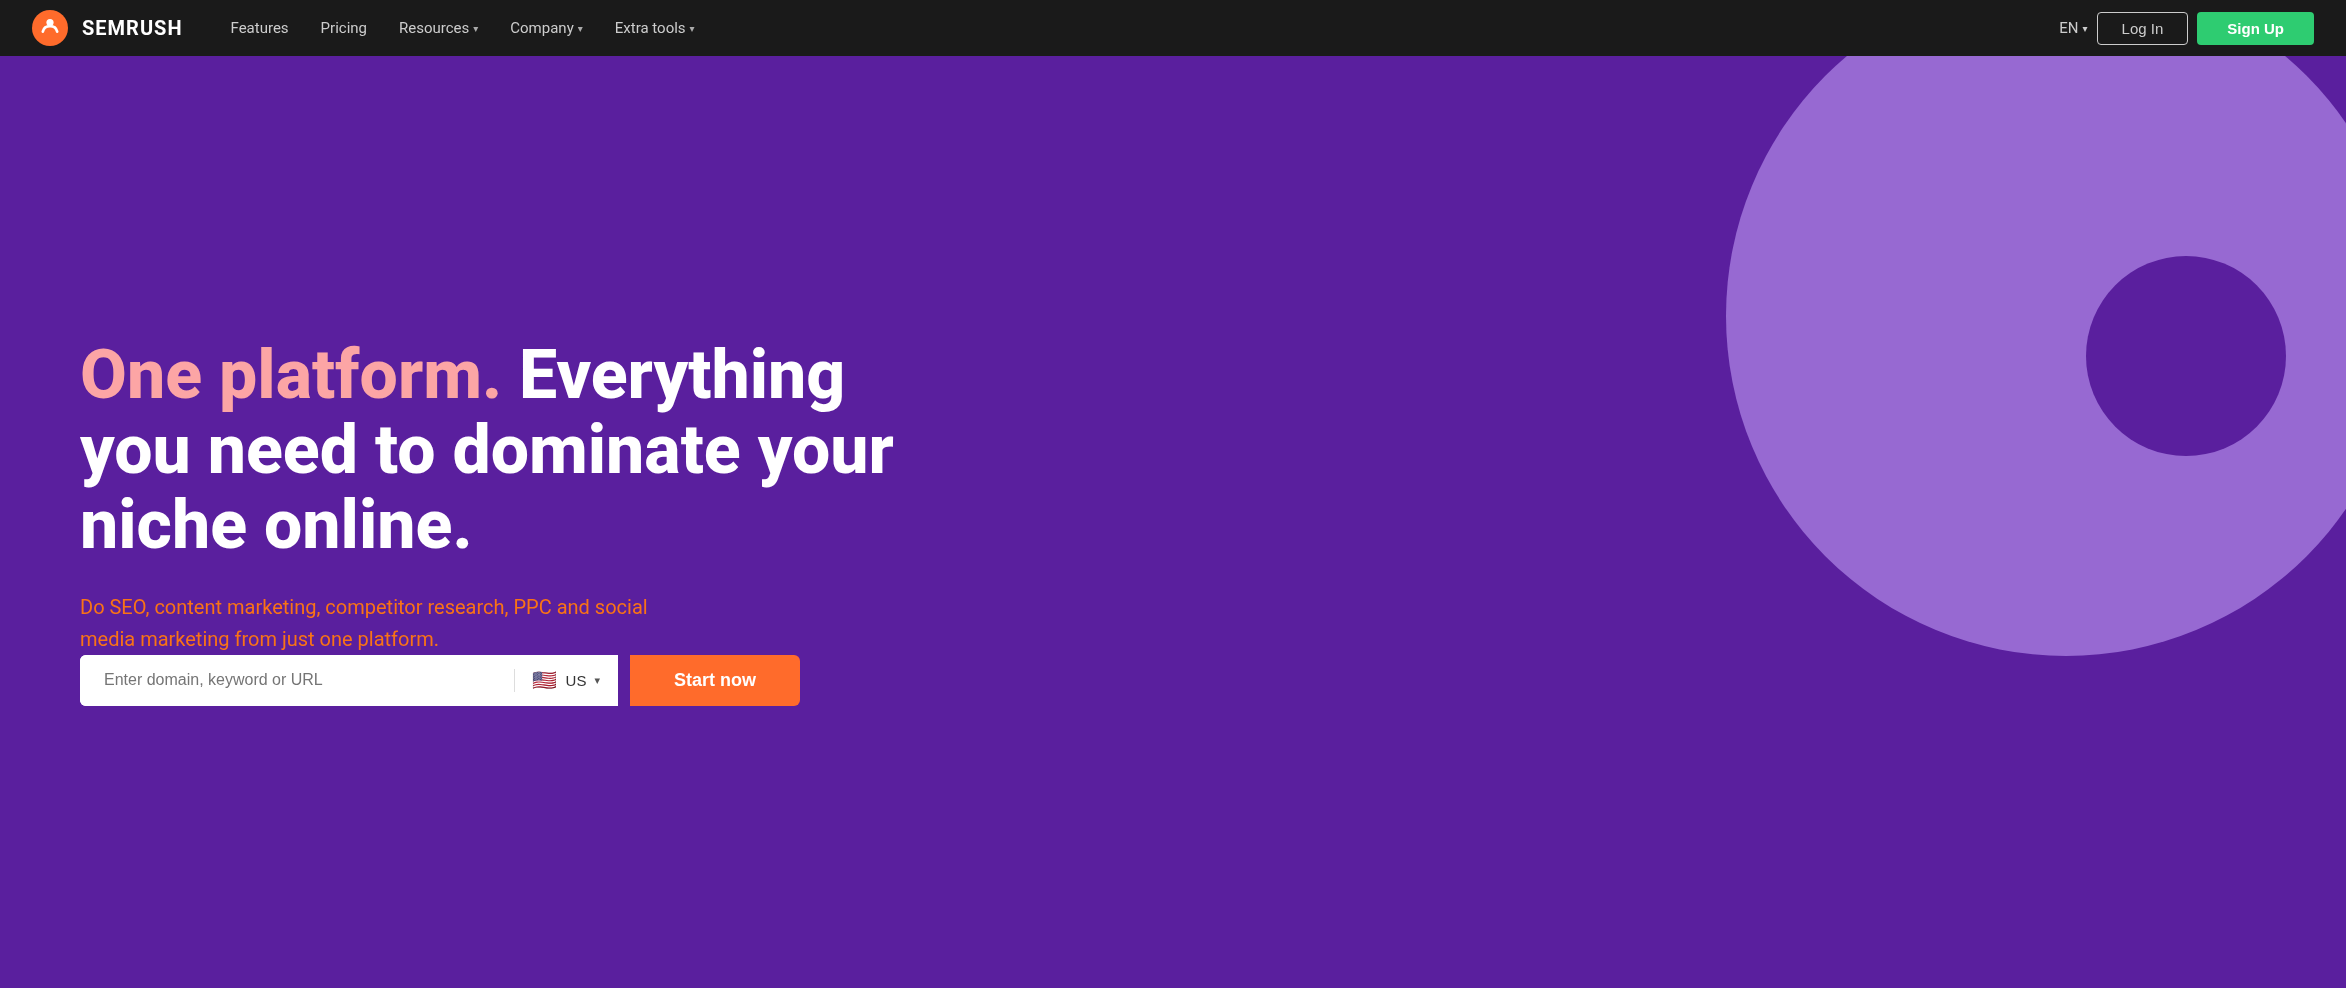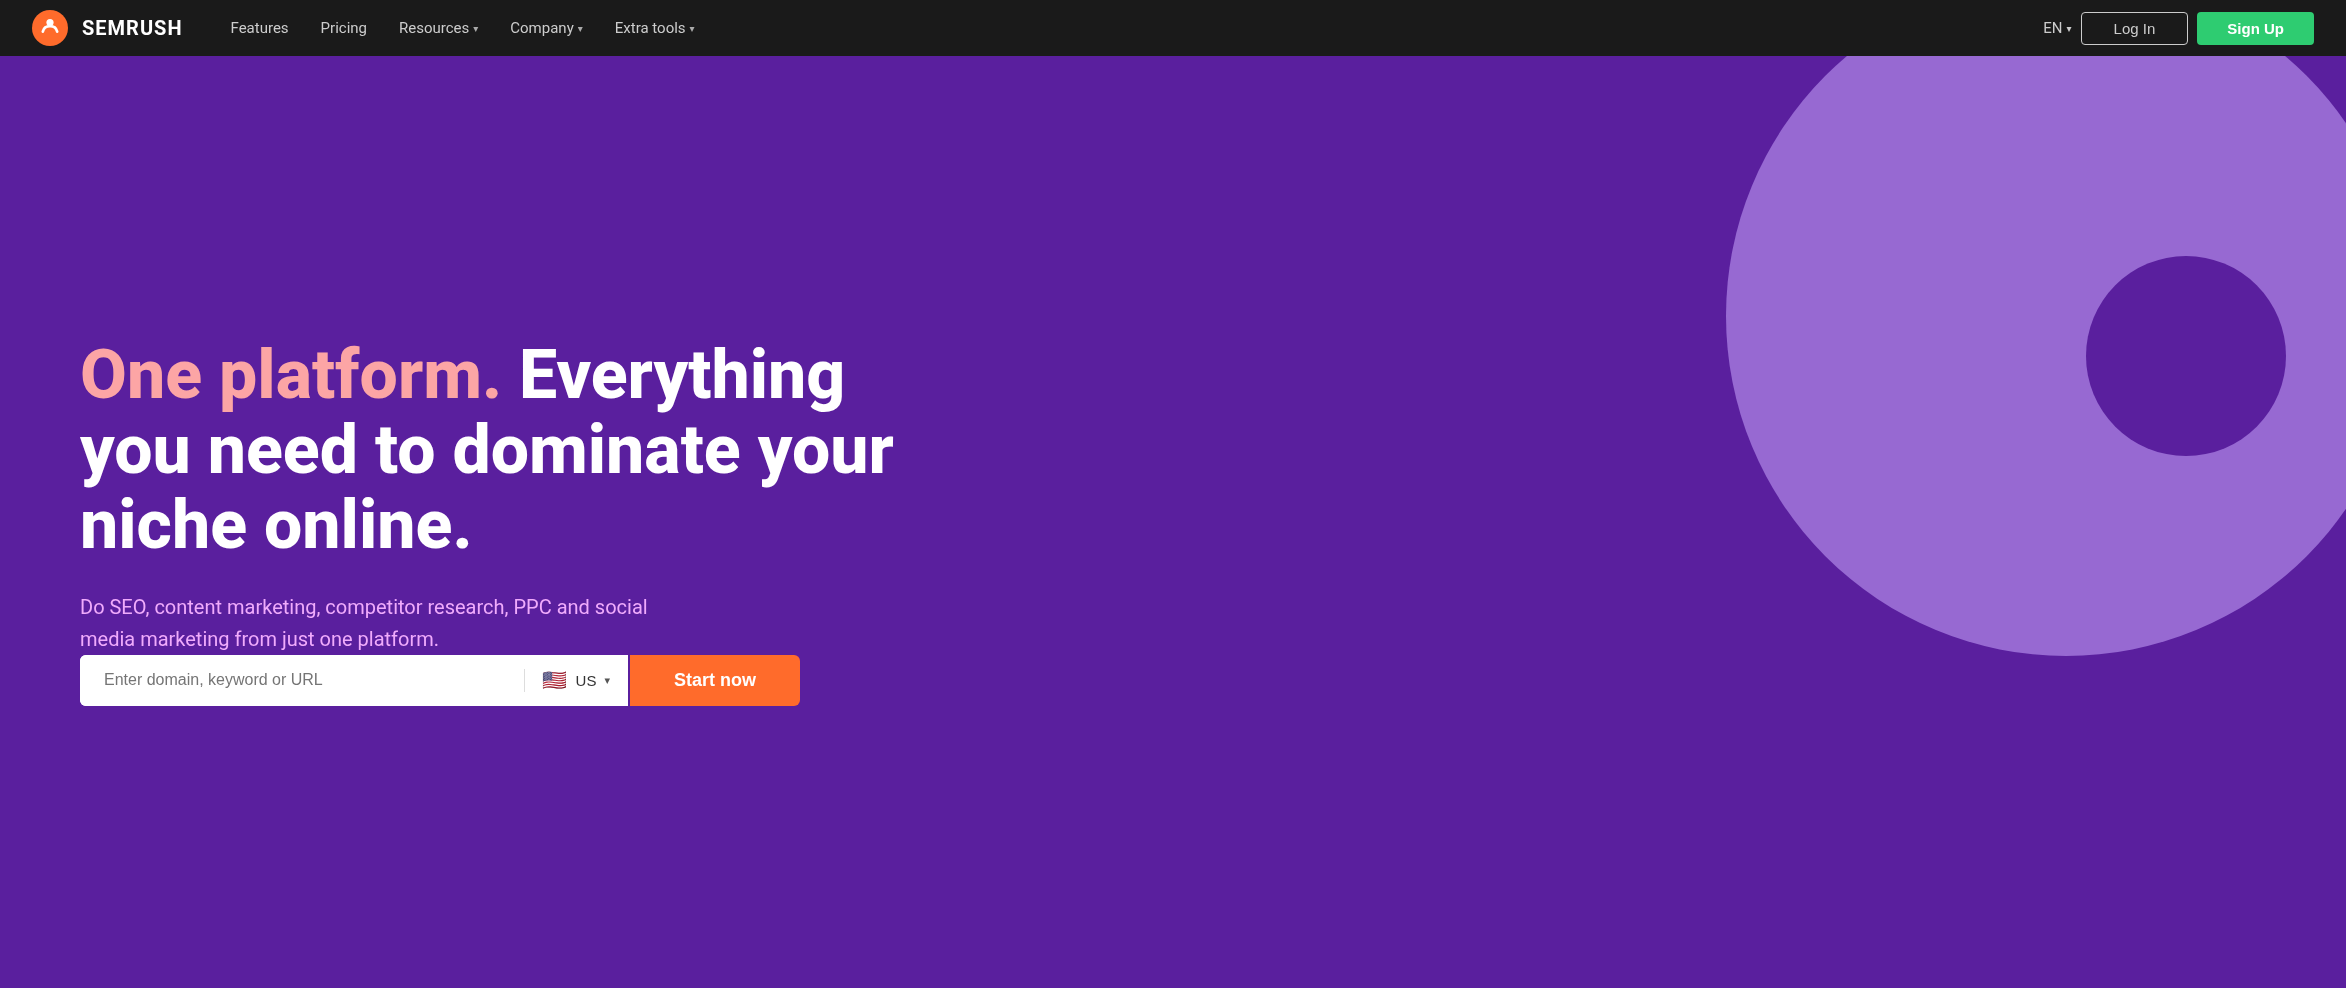--- a/index.html
+++ b/index.html
@@ -78,21 +78,21 @@
       cursor: pointer;
       display: flex;
       align-items: center;
       gap: 4px;
     }
 
     .btn-login {
       background: transparent;
       border: 1.5px solid #cccccc;
       color: #cccccc;
-      padding: 7px 32px;
+      padding: 7px 24px;
       border-radius: 4px;
       font-size: 15px;
       cursor: pointer;
     }
 
     .btn-signup {
       background: #2ecc71;
       border: none;
       color: white;
       padding: 8px 30px;
@@ -151,29 +151,29 @@
     .hero-title-orange {
       color: #fca5a5;
     }
 
     .hero-title-white {
       color: white;
     }
 
     .hero-subtitle {
       font-size: 20px;
-      color: #f0abfc;
+      color: #f97316;
       line-height: 1.6;
       max-width: 600px;
     }
 
     .hero-search-row {
       display: flex;
       align-items: stretch;
-      gap: 2px;
+      gap: 12px;
       max-width: 720px;
     }
 
     .search-box {
       display: flex;
       flex: 1;
       background: white;
       border-radius: 6px 0 0 6px;
       overflow: hidden;
       border: none;

